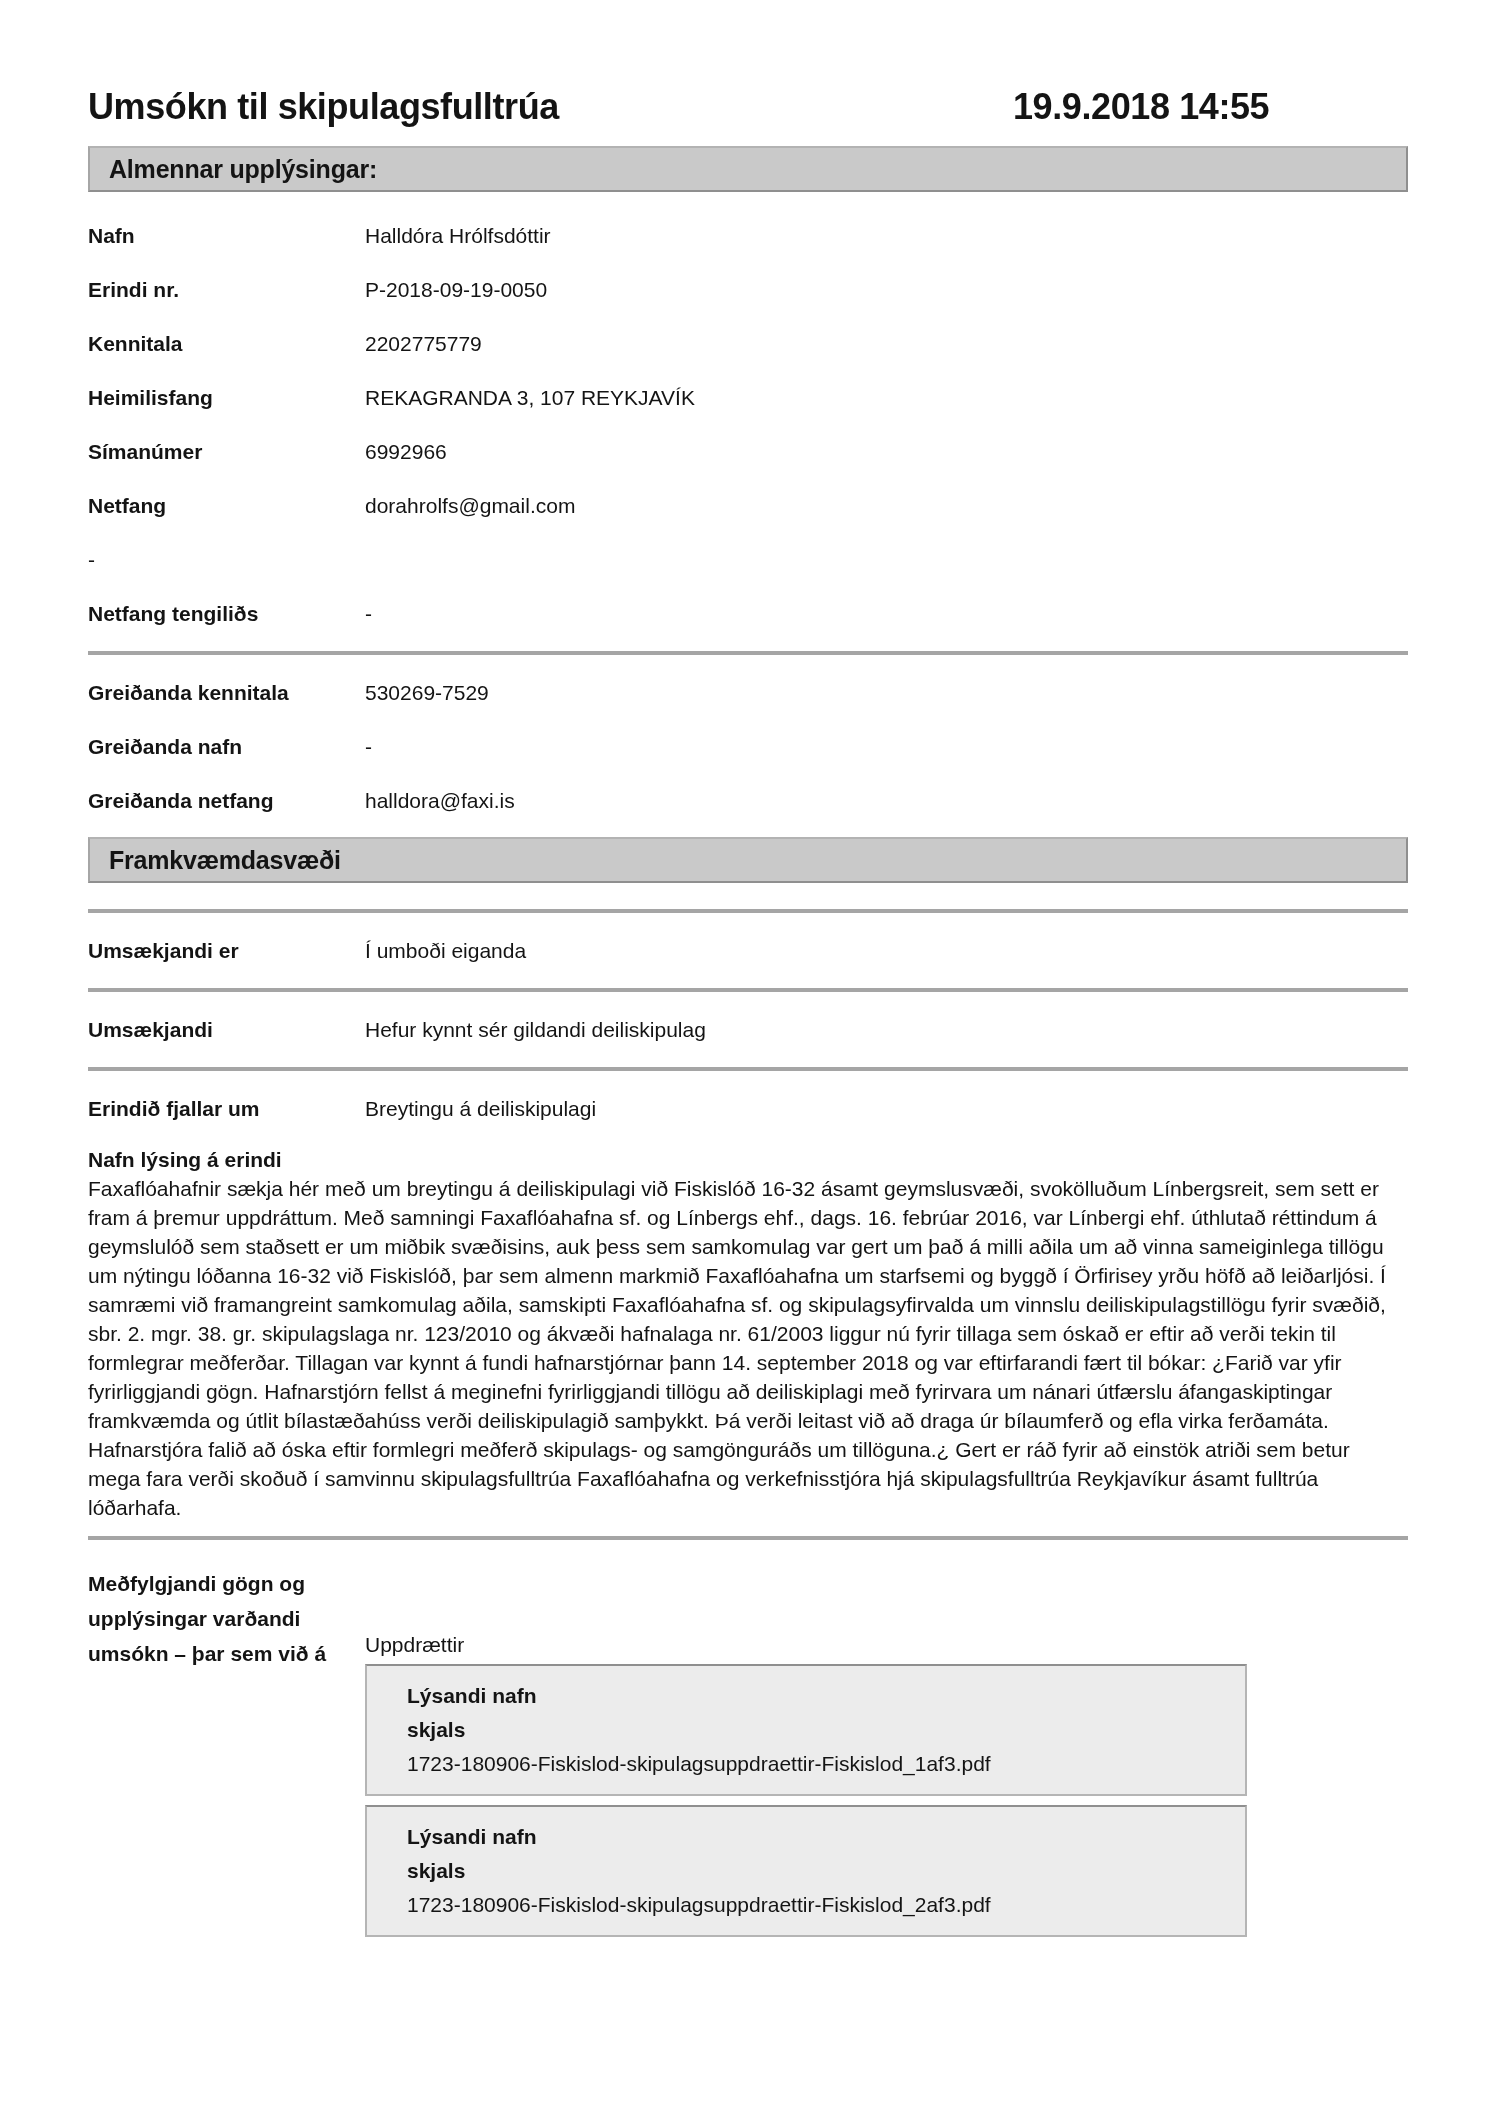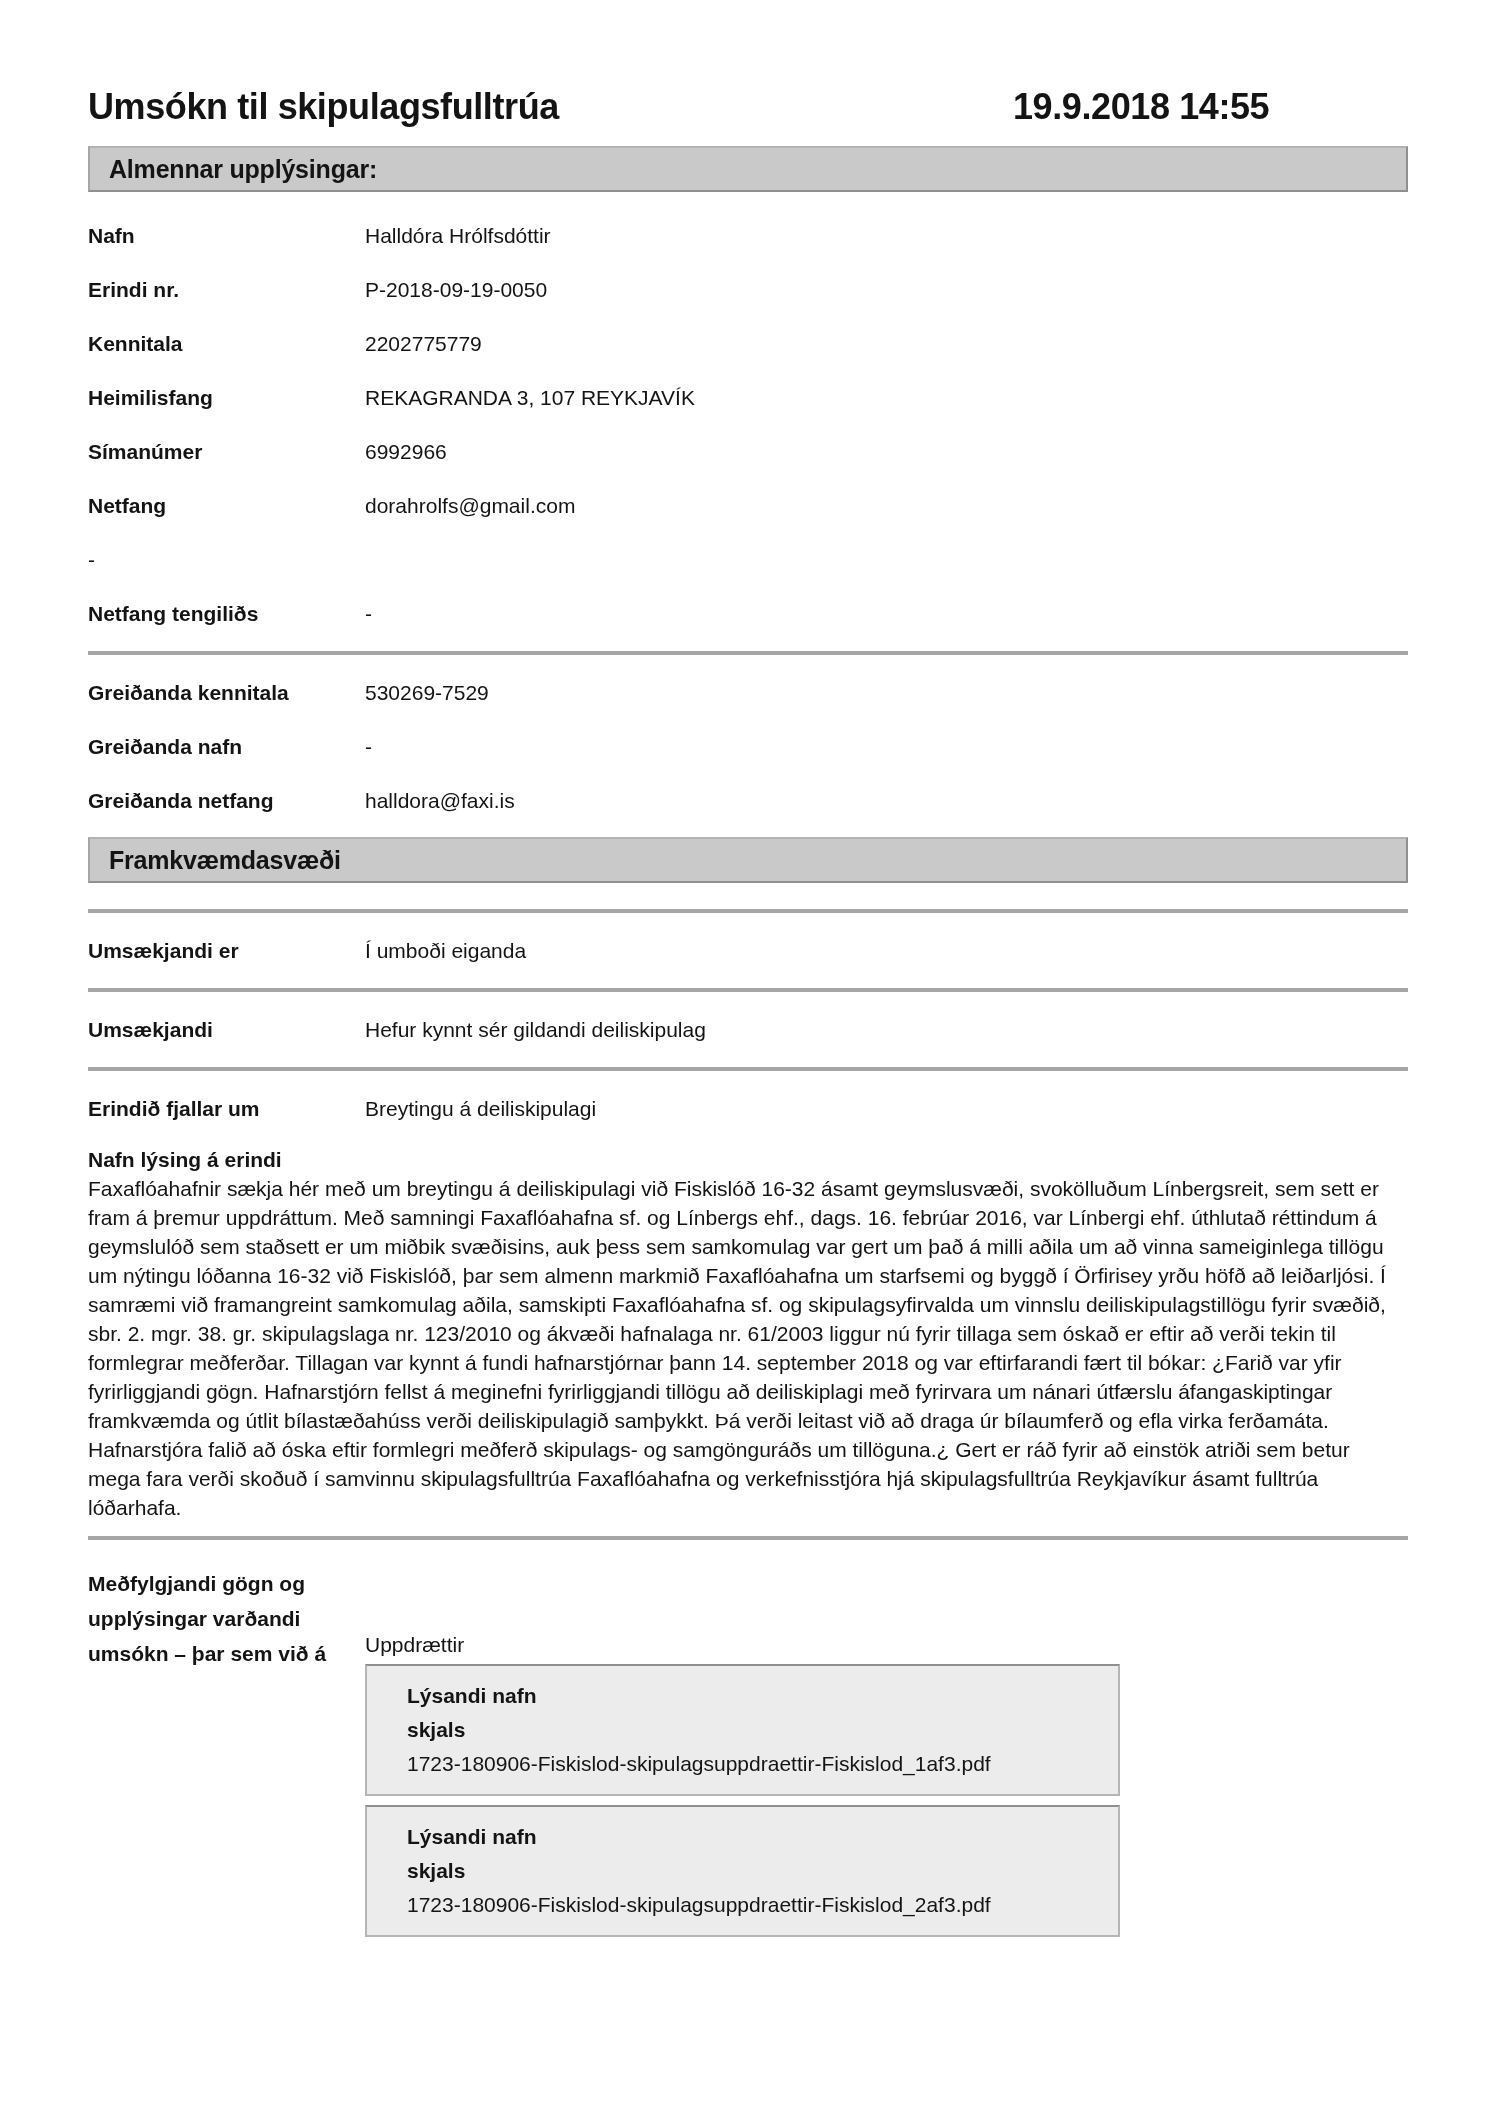--- a/index.html
+++ b/index.html
@@ -104,21 +104,21 @@
     box-sizing: border-box;
   }
   .att-main { margin-top: 64px; }
   .att-group-label {
     font-size: 21px;
     line-height: 29px;
     margin-bottom: 5px;
   }
   .att-box {
     box-sizing: border-box;
-    width: 755px;
+    width: 882px;
     background: #ececec;
     border: 2px solid #b5b5b5;
     border-top-color: #8f8f8f;
     padding: 13px 20px 13px 40px;
     margin-bottom: 9px;
   }
   .att-name-label {
     font-weight: bold;
     font-size: 21px;
     line-height: 34px;

